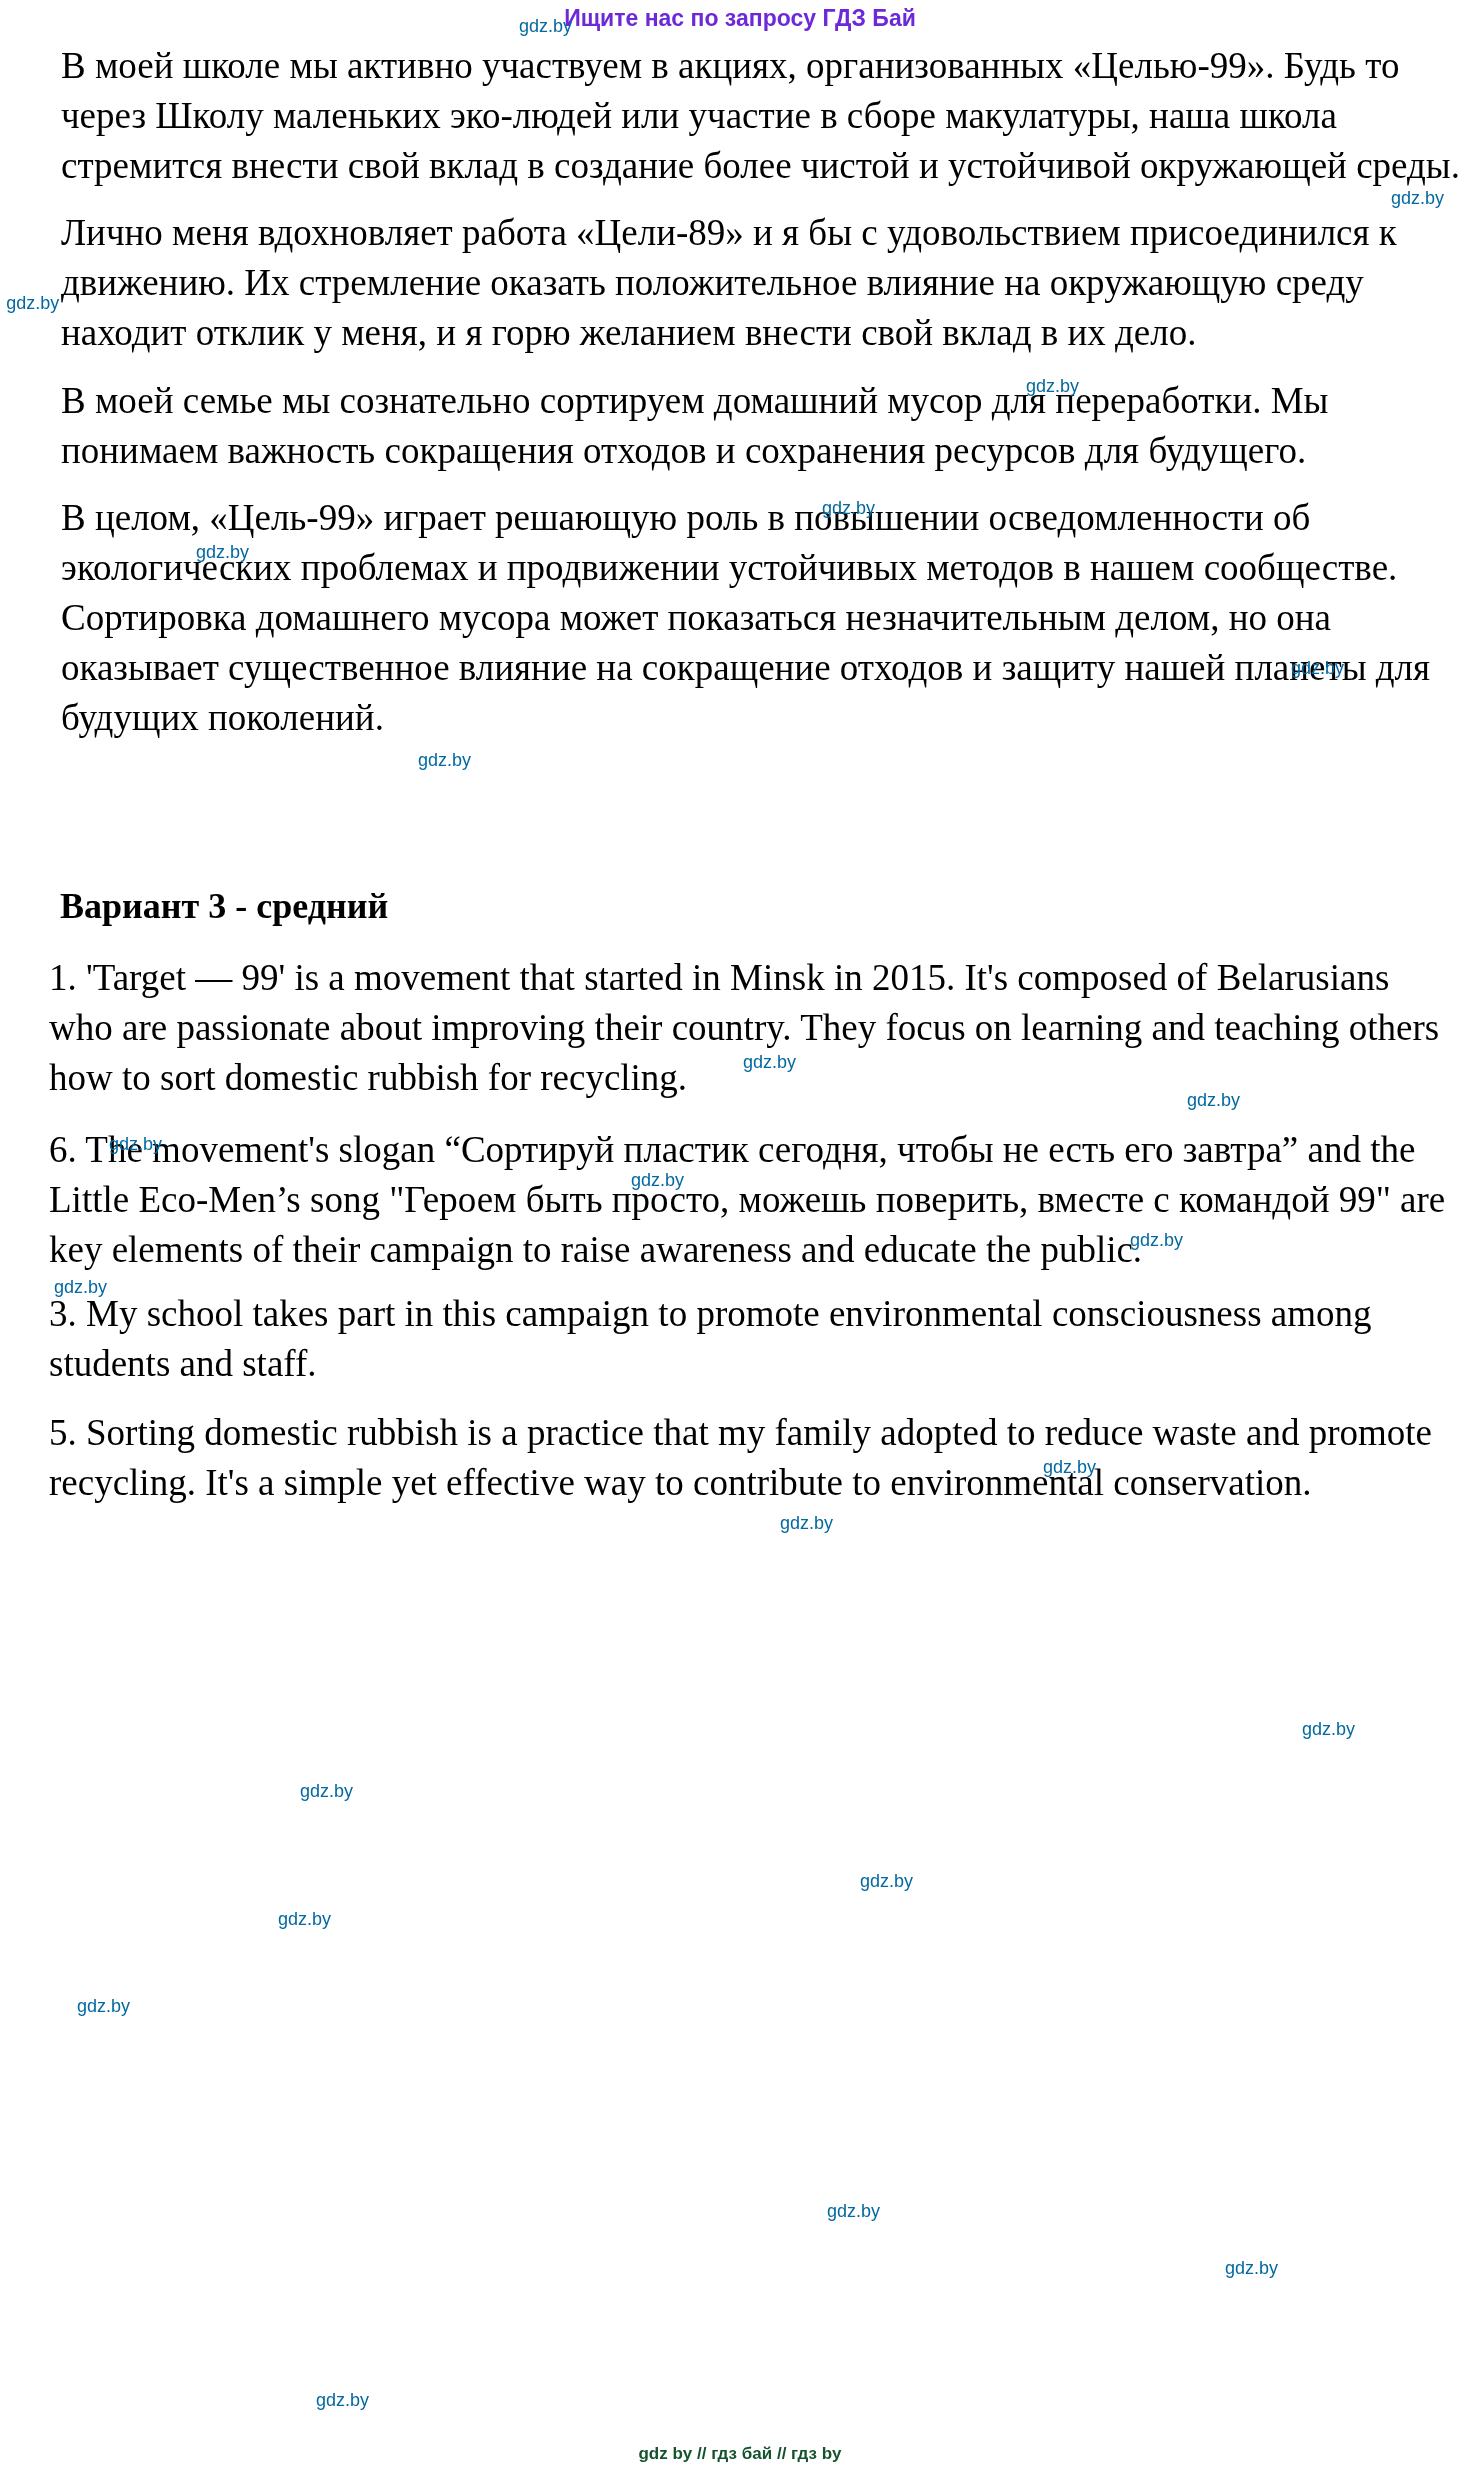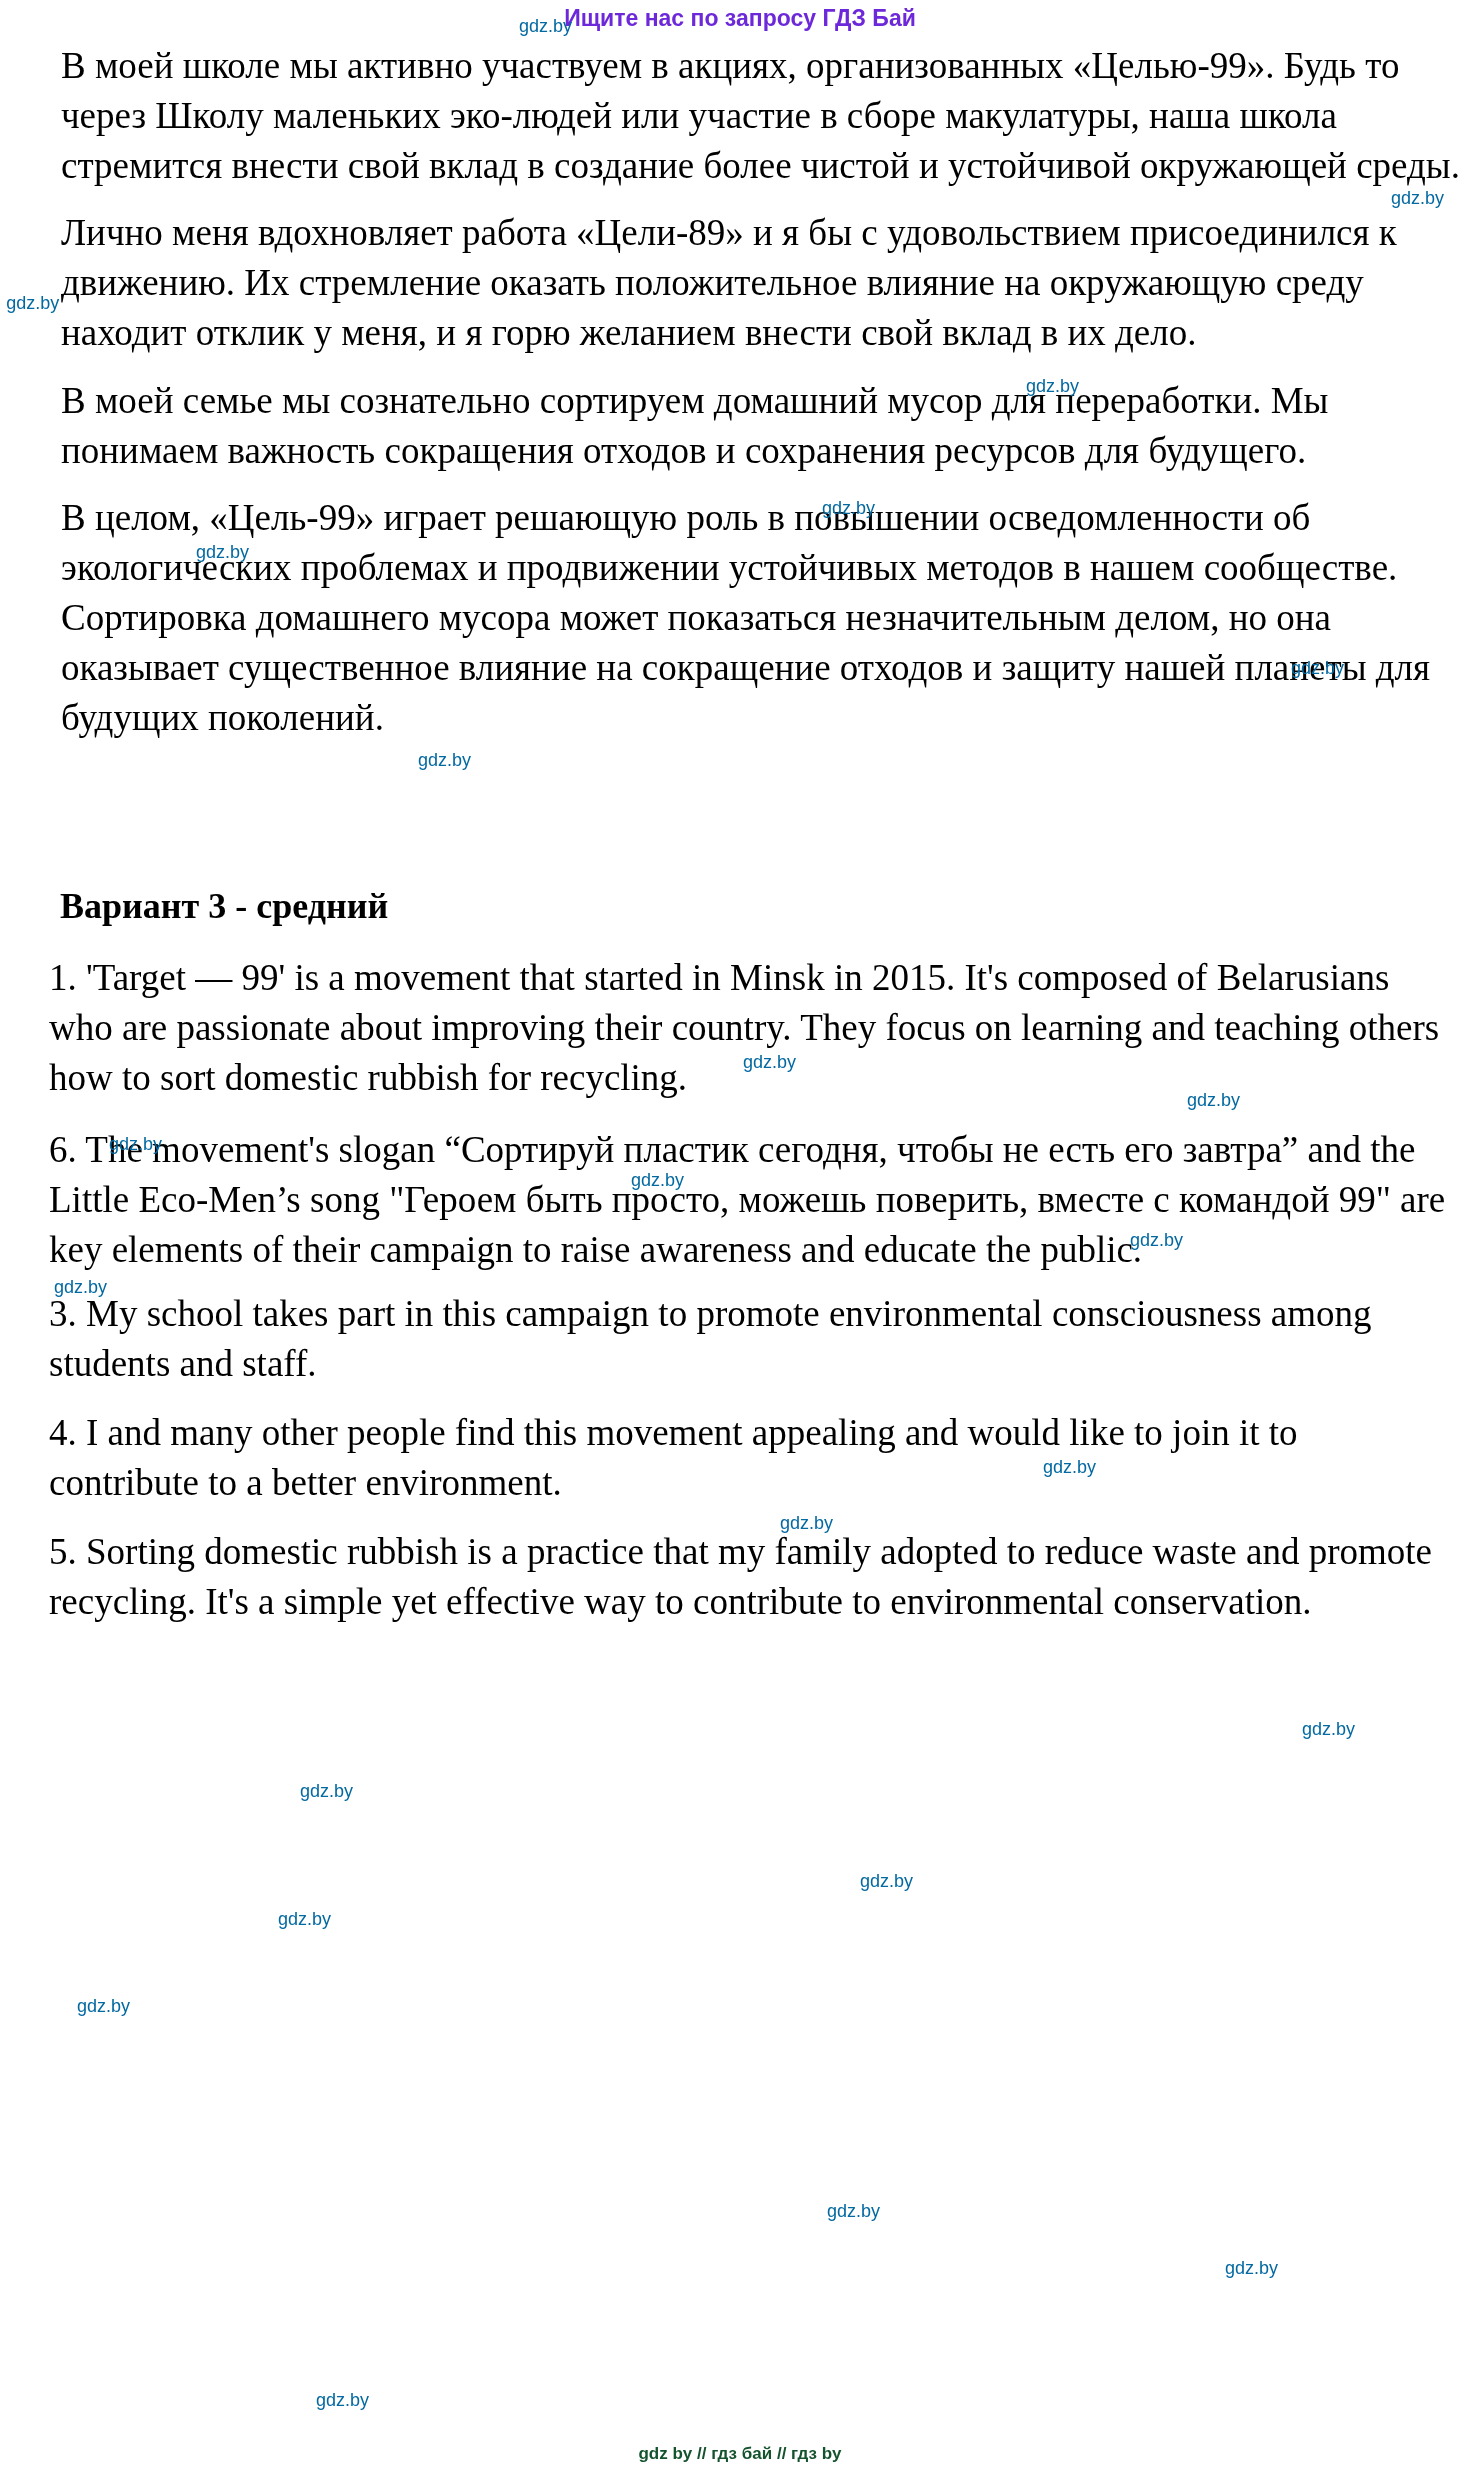--- a/index.html
+++ b/index.html
@@ -116,21 +116,20 @@
     <h2 class="variant-heading">Вариант 3 - средний</h2>
 
     <div style="height:12.6px"></div>
 
     <p class="list-item">1. 'Target — 99' is a movement that started in Minsk in 2015. It's composed of Belarusians who are passionate about improving their country. They focus on learning and teaching others how to sort domestic rubbish for recycling.</p>
 
     <p class="list-item" style="margin-top:22px">6. The movement's slogan “Сортируй пластик сегодня, чтобы не есть его завтра” and the Little Eco-Men’s song "Героем быть просто, можешь поверить, вместе с командой 99" are key elements of their campaign to raise awareness and educate the public.</p>
 
     <p class="list-item">3. My school takes part in this campaign to promote environmental consciousness among students and staff.</p>
 
-    <p class="list-item" style="margin-top:19px">4. I and many other people find this movement appealing and would like to join it to contribute to a better environment.</p>
 
     <p class="list-item" style="margin-top:19px">5. Sorting domestic rubbish is a practice that my family adopted to reduce waste and promote recycling. It's a simple yet effective way to contribute to environmental conservation.</p>
 
 
   </div>
 
   <div id="watermark-layer">
       <span class="wm" style="left: 519px; top: 17.4px;">gdz.by</span>
       <span class="wm" style="left: 1391px; top: 189px;">gdz.by</span>
       <span class="wm" style="left: 6.3px; top: 294px;">gdz.by</span>

